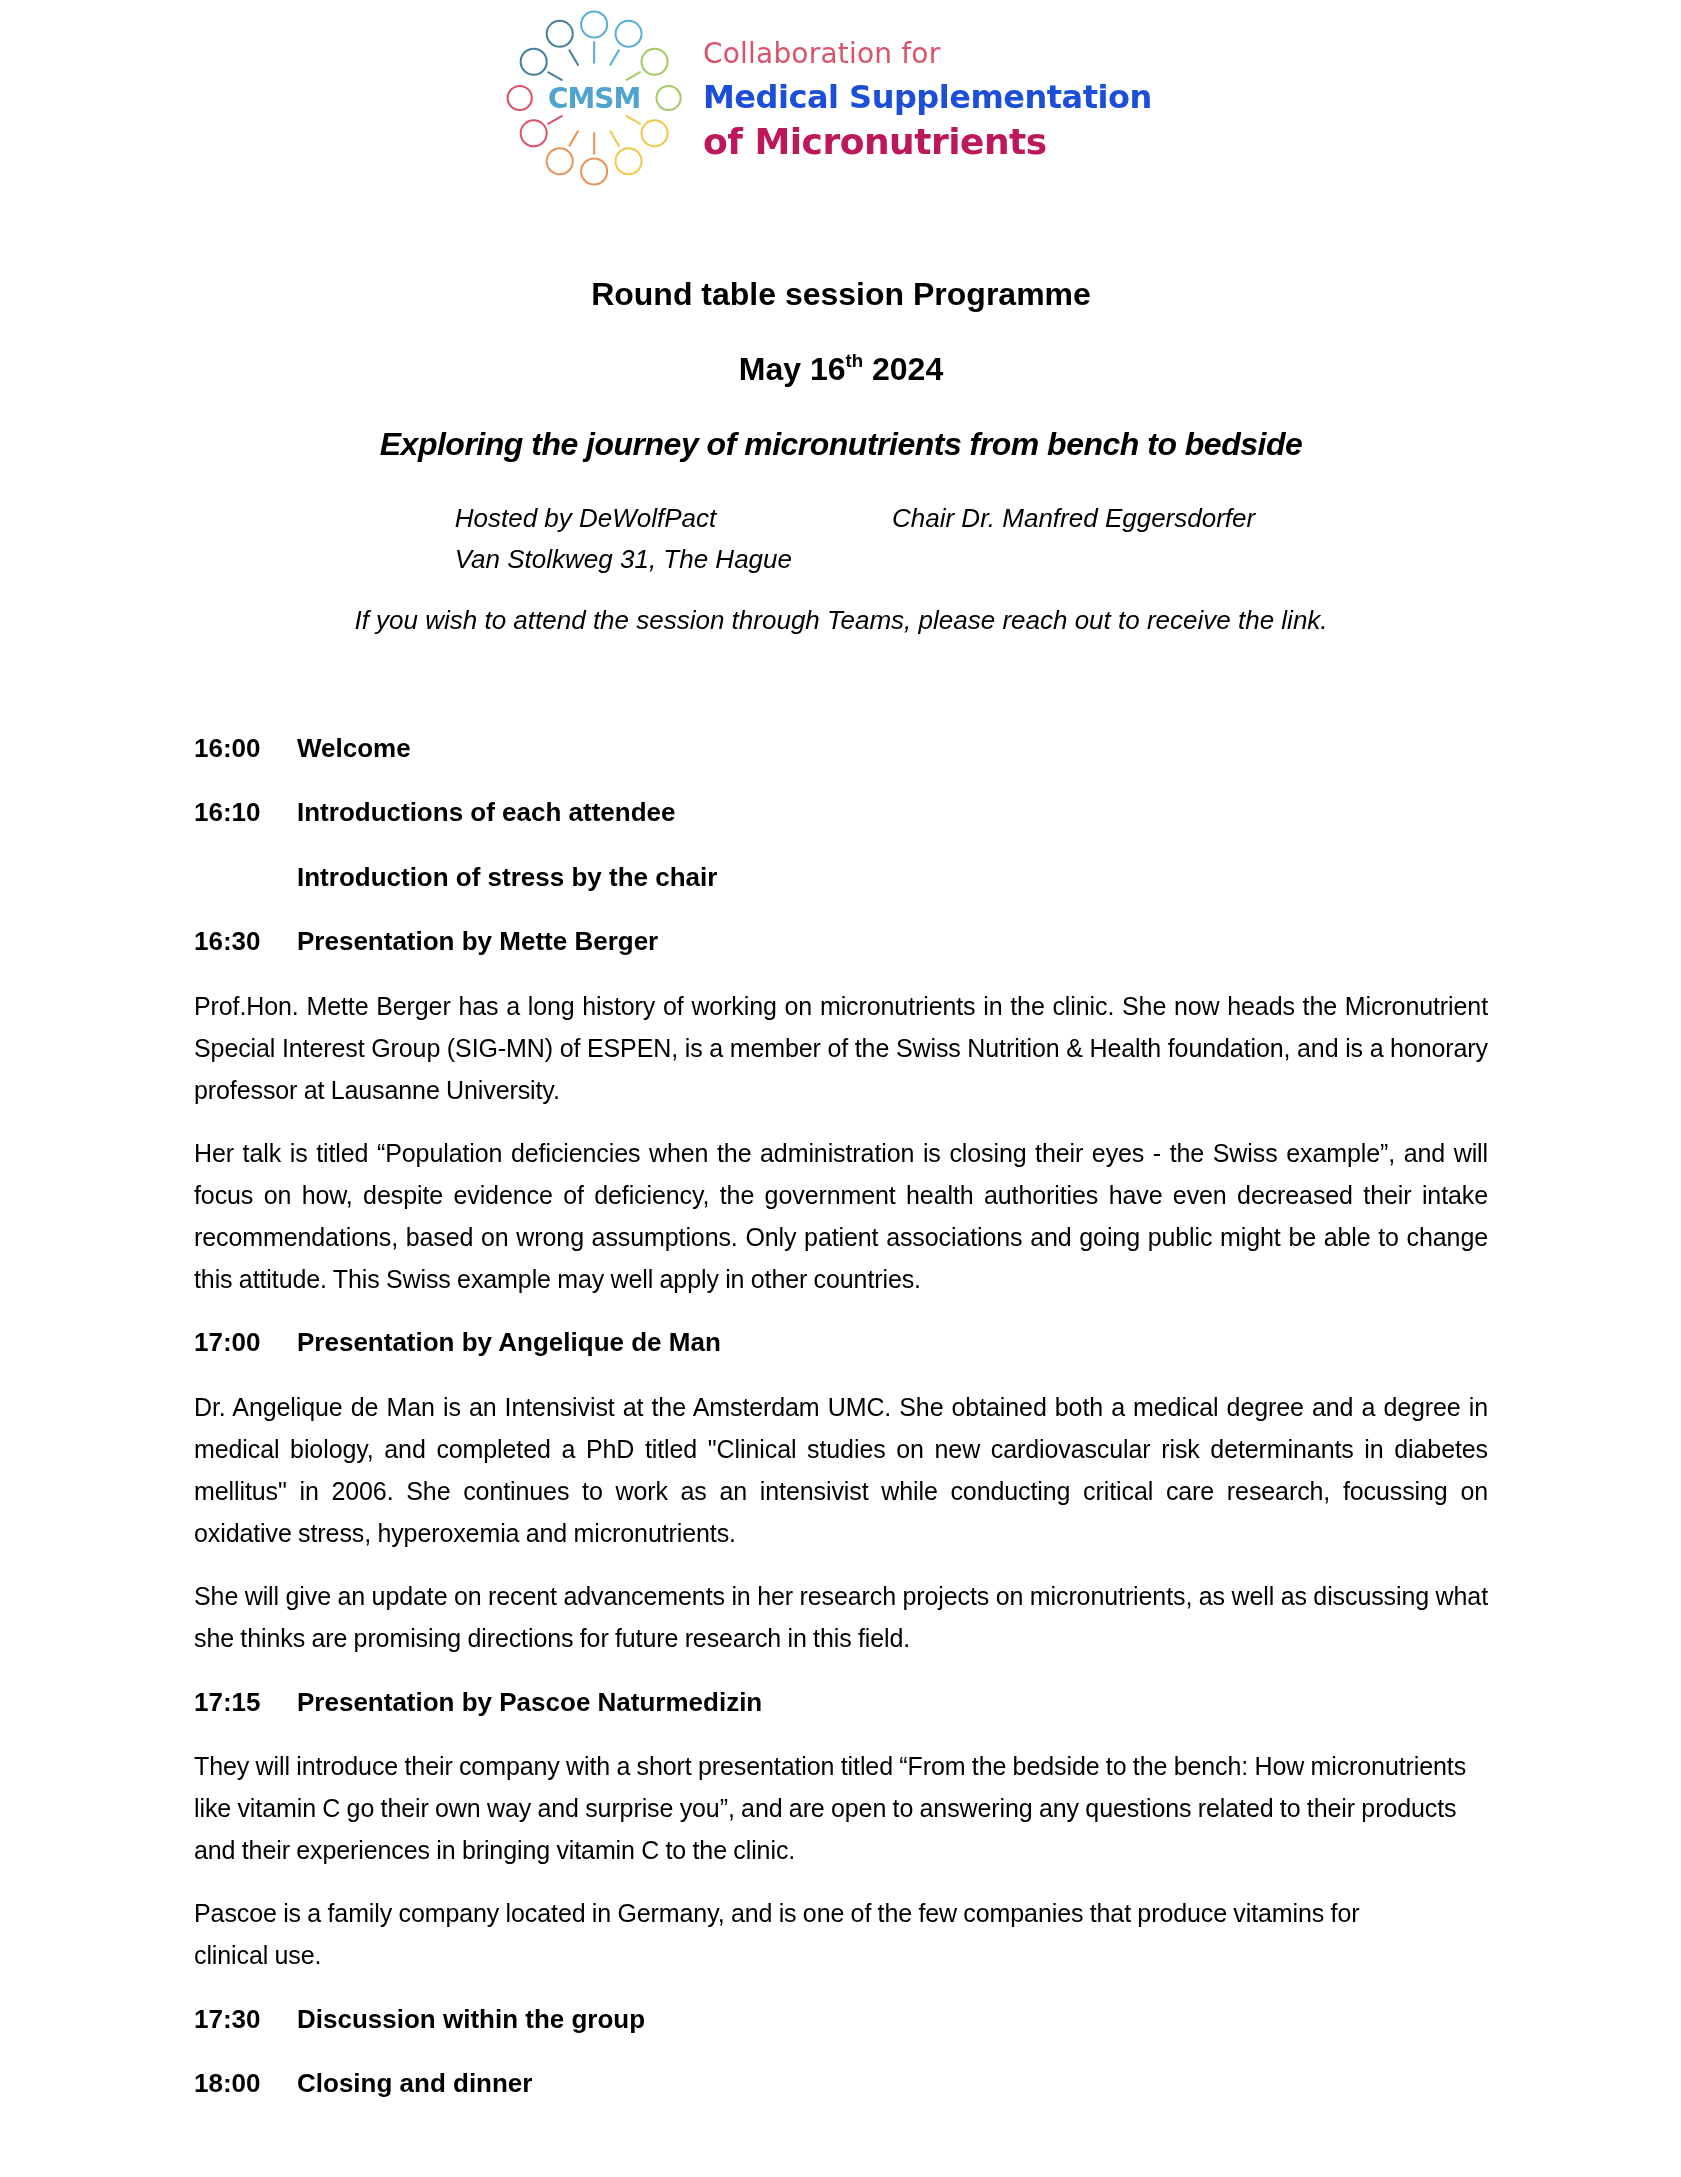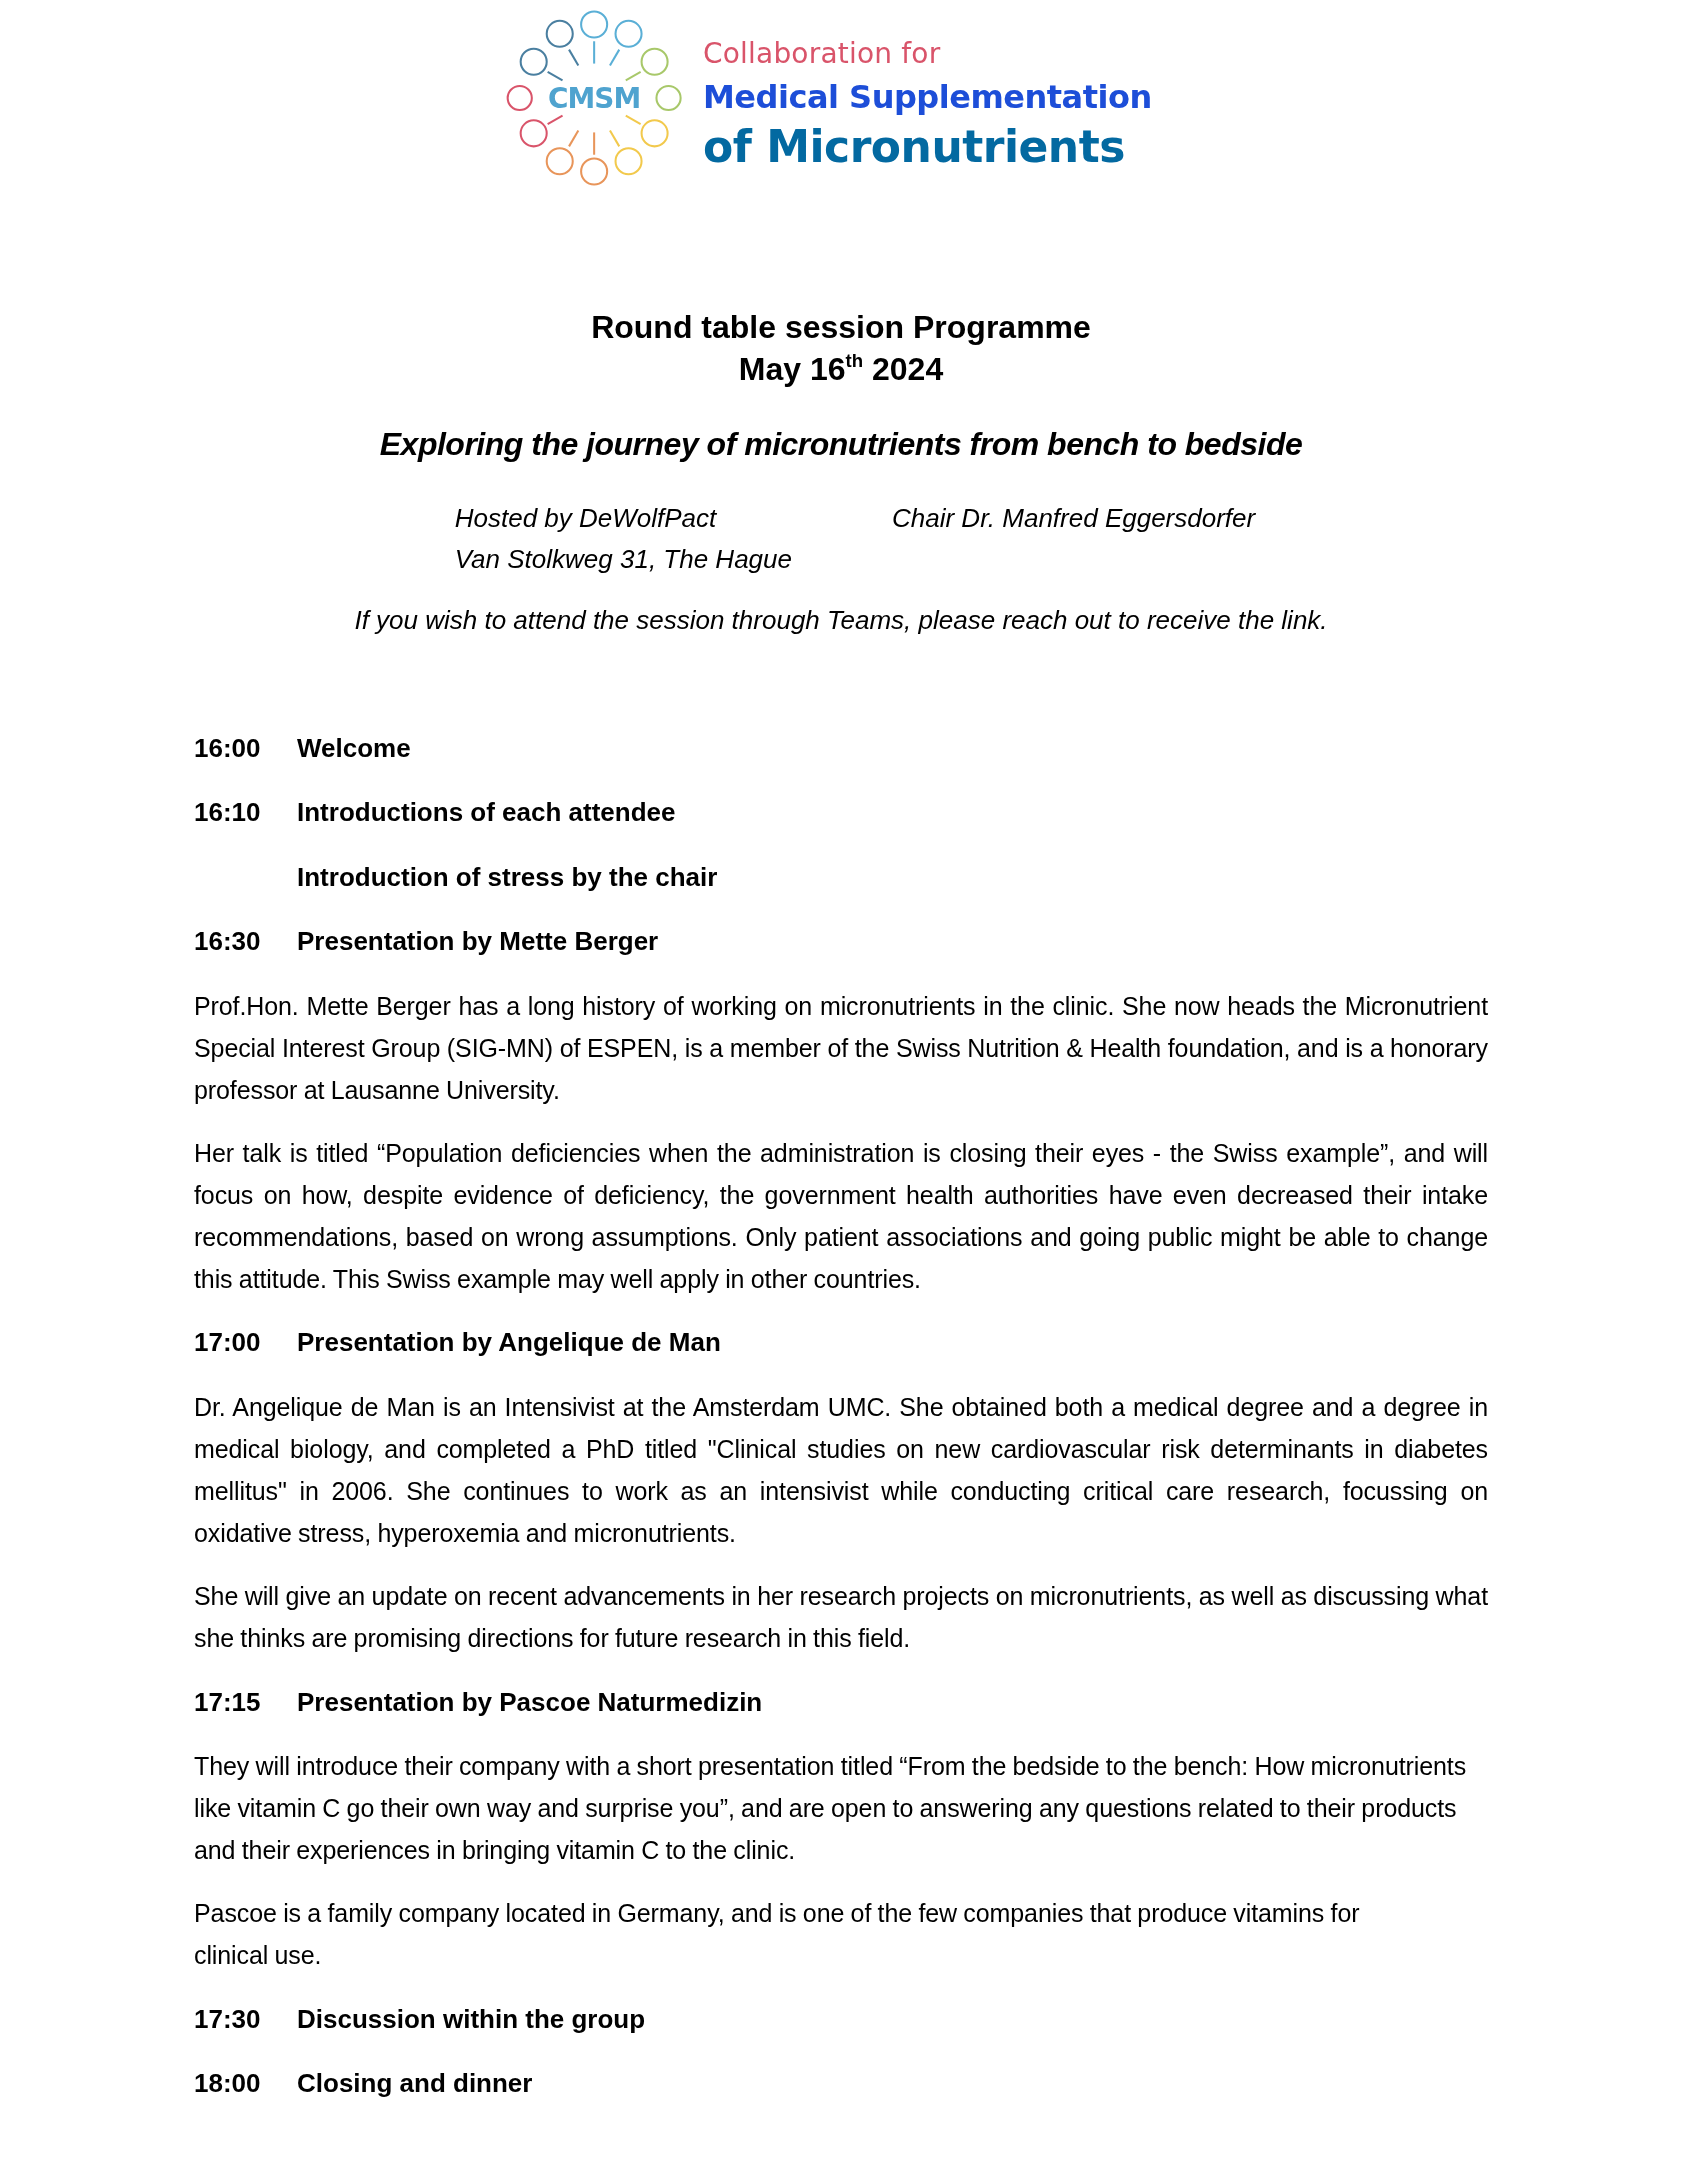--- a/index.html
+++ b/index.html
@@ -3,24 +3,24 @@
 <meta charset="utf-8">
 <style>
   html, body { margin: 0; padding: 0; background: #ffffff; }
   body { width: 1682px; height: 2178px; position: relative; overflow: hidden;
          font-family: "Liberation Sans", sans-serif; color: #000; }
   .logo { position: absolute; left: 503px; top: 0; width: 653px; height: 196px; }
   .logo svg { position: absolute; left: 0; top: 0; }
   .logo-line { position: absolute; left: 200px; font-family: "DejaVu Sans", sans-serif; white-space: nowrap; }
   .logo-l1 { top: 37px; font-size: 28px; color: #d9546a; letter-spacing: 0.2px; }
   .logo-l2 { top: 78px; font-size: 32px; color: #1d4ed8; font-weight: bold; letter-spacing: -0.5px; }
-  .logo-l3 { top: 121px; font-size: 44px; color: #0369a1; font-weight: bold; letter-spacing: -0.5px; }
+  .logo-l3 { top: 121px; font-size: 36px; color: #be185d; font-weight: bold; letter-spacing: -0.5px; }
 
   .center { position: absolute; left: 0; width: 1682px; text-align: center; white-space: nowrap; }
-  .title { top: 276px; font-size: 32px; font-weight: bold; margin-top: 33px; }
+  .title { top: 276px; font-size: 32px; font-weight: bold; }
   .date { top: 351px; font-size: 32px; font-weight: bold; }
   .date sup { font-size: 18.6px; vertical-align: 13px; line-height: 0; }
   .subtitle { top: 426px; font-size: 32px; font-weight: bold; font-style: italic; letter-spacing: -0.5px; }
 
   .host { position: absolute; font-size: 26px; font-style: italic; white-space: nowrap; line-height: 41px; }
   .host-left { right: 890px; top: 498px; text-align: left; }
   .host-right { left: 892px; top: 498px; text-align: left; }
   .teams { top: 605px; font-size: 26px; font-style: italic; }
 
   .agenda { position: absolute; left: 194px; top: 727px; width: 1294px; }

